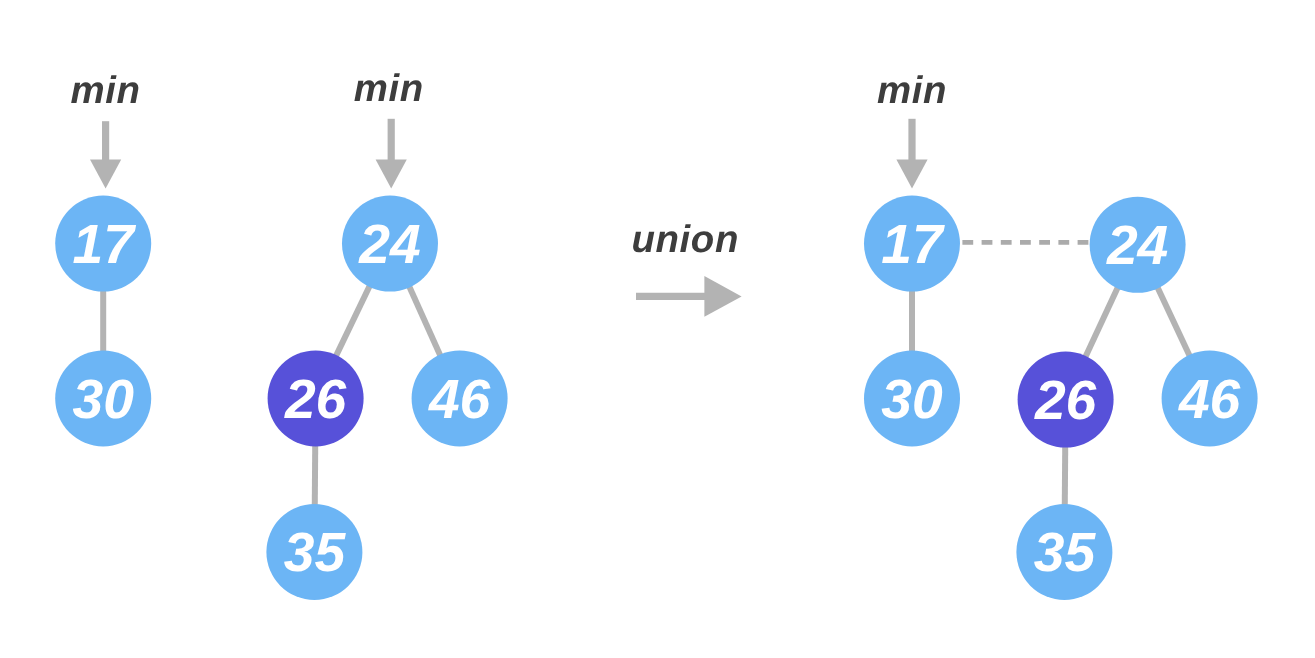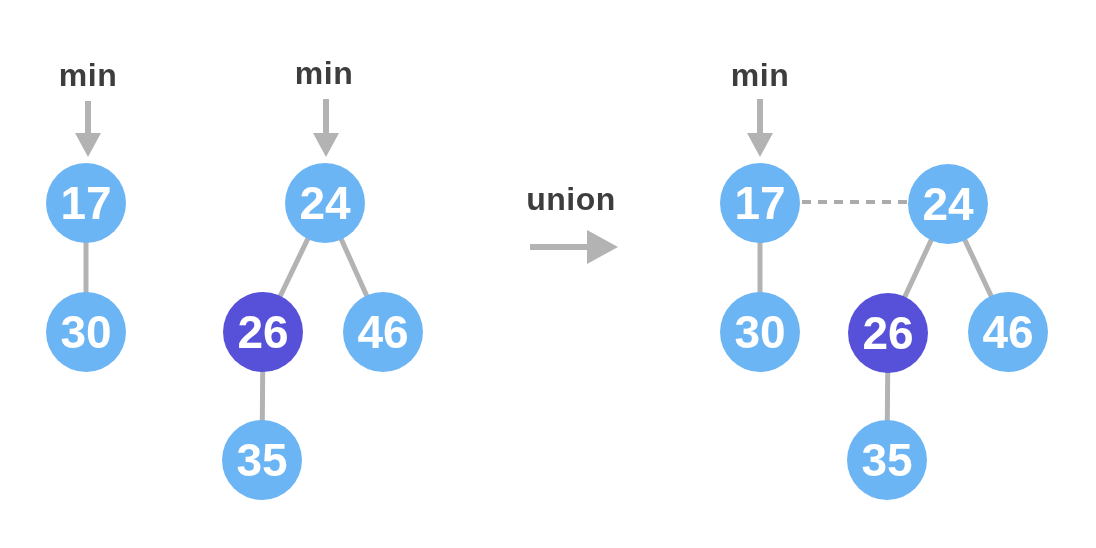--- a/index.html
+++ b/index.html
@@ -8,20 +8,21 @@
     background: #ffffff;
     width: 1096px;
     height: 548px;
     overflow: hidden;
     font-family: "Liberation Sans", sans-serif;
   }
   .diagram-wrap {
     width: 1096px;
     height: 548px;
     position: relative;
+    font-style: italic;
   }
   svg { display: block; }
   text.node-value {
     font-family: "Liberation Sans", "DejaVu Sans", sans-serif;
     font-size: 46px;
     font-weight: 700;
     text-anchor: middle;
   }
   text.caption {
     font-family: "Liberation Sans", "DejaVu Sans", sans-serif;

